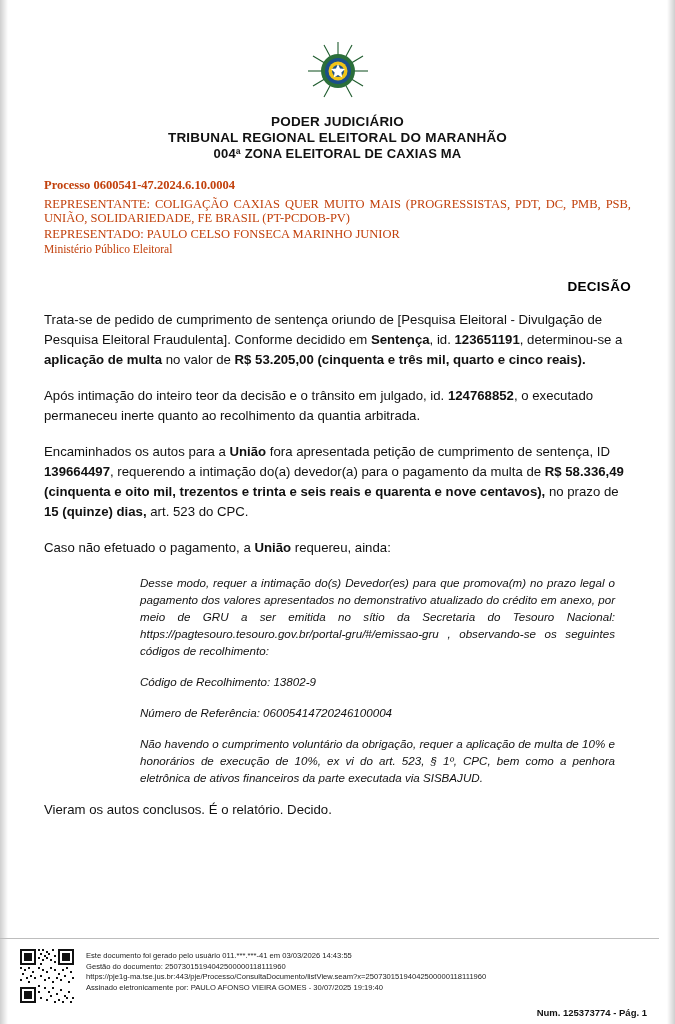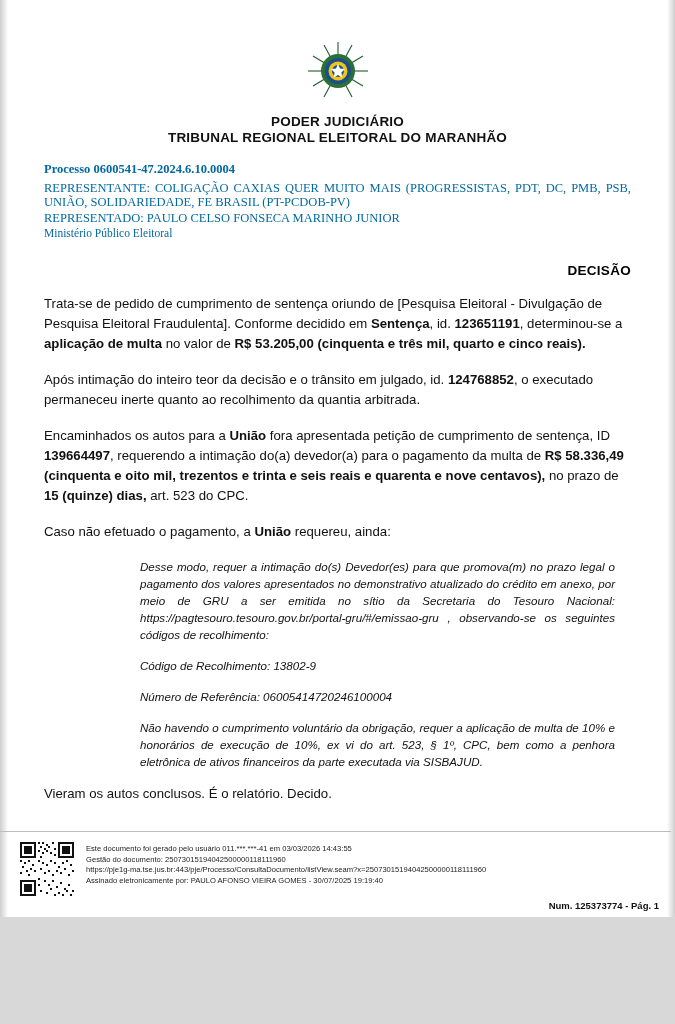--- a/index.html
+++ b/index.html
@@ -9,21 +9,21 @@
   }
   body {
     width: 675px;
     height: 1024px;
     overflow: hidden;
     font-family: "Liberation Sans", sans-serif;
   }
   .page {
     position: relative;
     width: 675px;
-    height: 917px;
+    height: 1024px;
     background: #ffffff;
     box-sizing: border-box;
     padding: 0;
   }
   .page-inner {
     padding: 14px 44px 0 44px;
   }
 
   
   .crest-wrap {
@@ -52,21 +52,21 @@
   .header .l1 { font-size: 13.5px; }
   .header .l2 { font-size: 13.5px; }
   .header .l3 { font-size: 13px; }
 
   
   .parties {
     margin-top: 16px;
     font-family: "Liberation Serif", serif;
     font-size: 12.5px;
     line-height: 14.5px;
-    color: #0369a1;
+    color: #c2410c;
     text-align: justify;
   }
   .parties .processo {
     font-weight: bold;
     font-size: 12.5px;
     margin-bottom: 4px;
   }
   .parties .row { margin-bottom: 1px; }
   .parties .small { font-size: 11.5px; }
 
@@ -103,21 +103,21 @@
     line-height: 17px;
     color: #111;
     text-align: justify;
   }
   .quote.justify-spread { text-align: justify; }
 
   
   .footer {
     position: absolute;
     left: 0;
-    right: 4px;
+    right: 16px;
     bottom: 0;
     height: 86px;
     border-top: 1px solid #bdbdbd;
     box-sizing: border-box;
     padding: 6px 10px 4px 18px;
     display: flex;
     align-items: flex-start;
   }
   .qr {
     width: 58px;
@@ -191,20 +191,21 @@
           <path d="M33 24 l2 4.5 5 .6 -3.6 3.4 .9 4.9 -4.3-2.4 -4.3 2.4 .9-4.9 -3.6-3.4 5-.6z" fill="#ffffff"></path>
 
           <rect x="32.2" y="6" width="1.6" height="50" fill="#8a8f95" opacity="0.0"></rect>
         </svg>
       </div>
     </div>
 
     <div class="header">
       <div class="l1">PODER JUDICIÁRIO</div>
       <div class="l2">TRIBUNAL REGIONAL ELEITORAL DO MARANHÃO</div>
+      <div class="l3">004ª ZONA ELEITORAL DE CAXIAS MA</div>
     </div>
 
     <div class="parties">
       <div class="processo">Processo 0600541-47.2024.6.10.0004</div>
       <div class="row">REPRESENTANTE:  COLIGAÇÃO CAXIAS QUER MUITO MAIS (PROGRESSISTAS, PDT, DC, PMB, PSB, UNIÃO, SOLIDARIEDADE, FE BRASIL (PT-PCDOB-PV)</div>
       <div class="row">REPRESENTADO: PAULO CELSO FONSECA MARINHO JUNIOR</div>
       <div class="row small">Ministério Público Eleitoral</div>
     </div>
 
     <div class="decision-title">DECISÃO</div>

